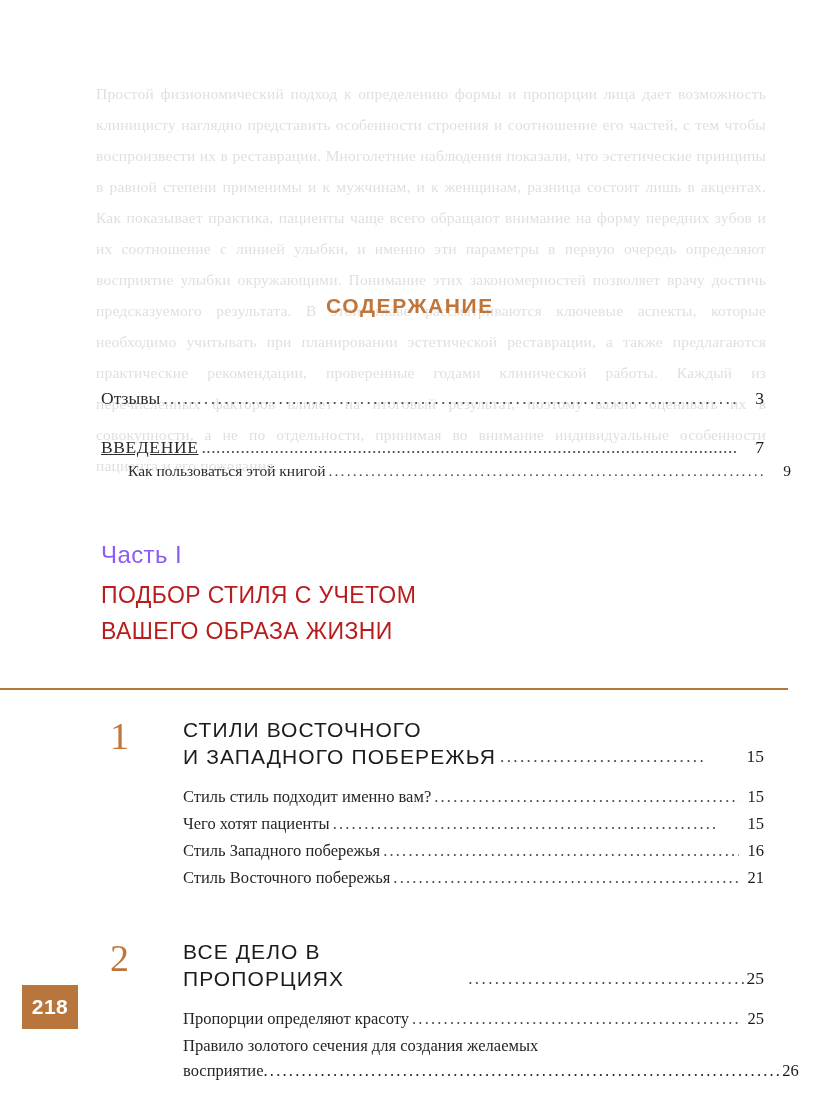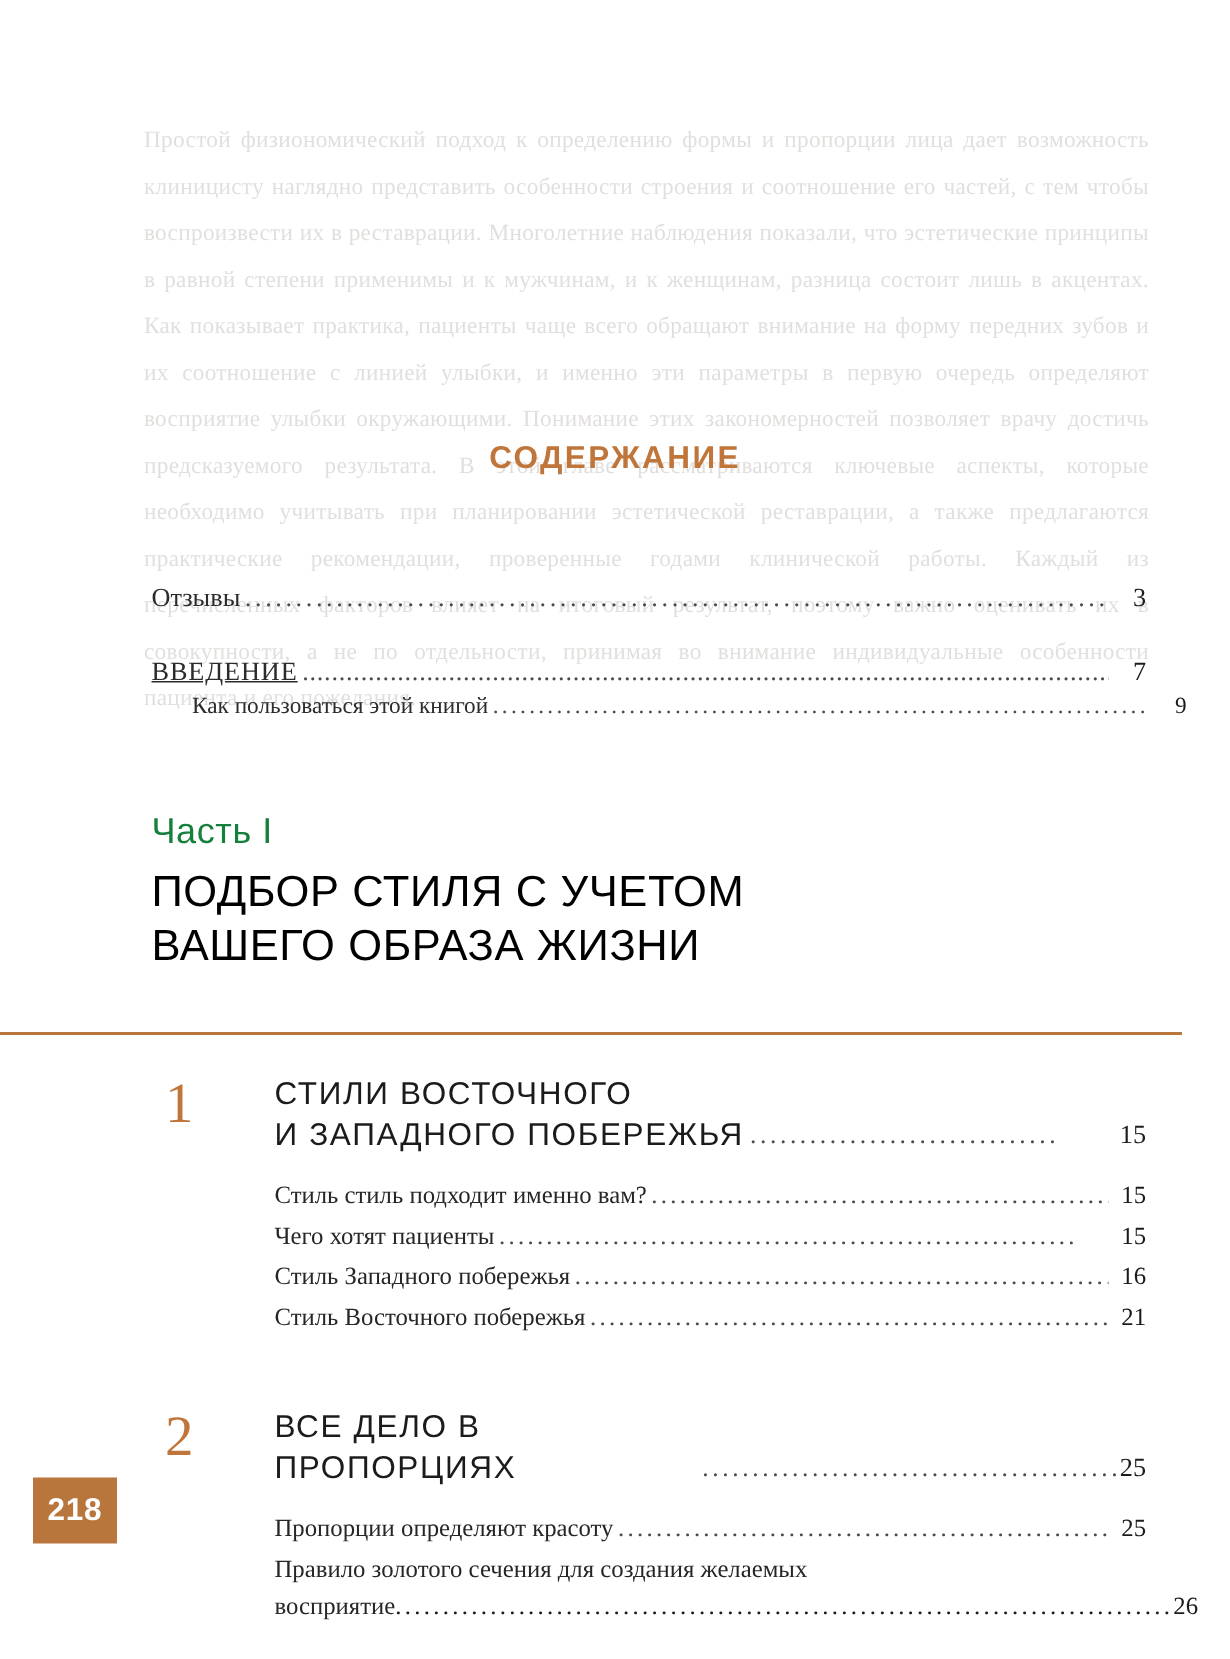--- a/index.html
+++ b/index.html
@@ -95,28 +95,28 @@
   .e-howto .dots { letter-spacing: 2.2px; }
 
   .part-block {
     position: absolute;
     top: 541px;
     left: 101px;
     width: 663px;
   }
   .part-num {
     font-size: 24px;
-    color: #15803d;
+    color: #8b5cf6;
     font-family: "Liberation Sans", sans-serif;
     letter-spacing: 0.4px;
     margin-bottom: 8px;
   }
   .part-title {
-    font-size: 29px;
-    color: #000000;
+    font-size: 23px;
+    color: #b91c1c;
     font-family: "Liberation Sans", sans-serif;
     line-height: 36px;
     letter-spacing: 0.4px;
     text-transform: uppercase;
   }
 
   .rule {
     position: absolute;
     top: 688px;
     left: 0;

